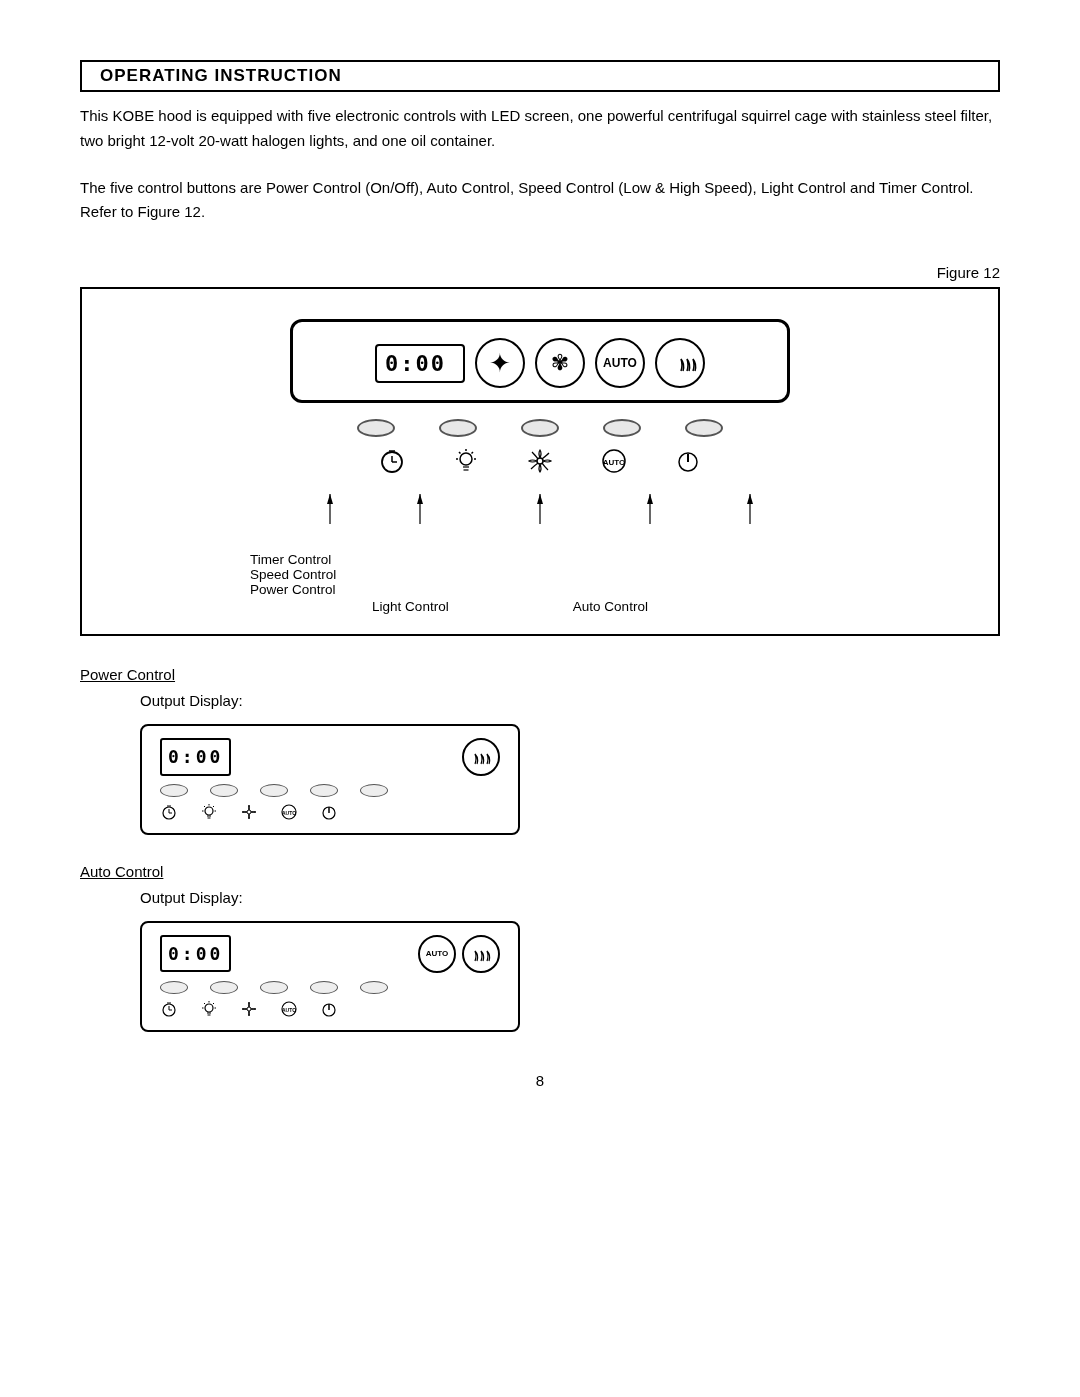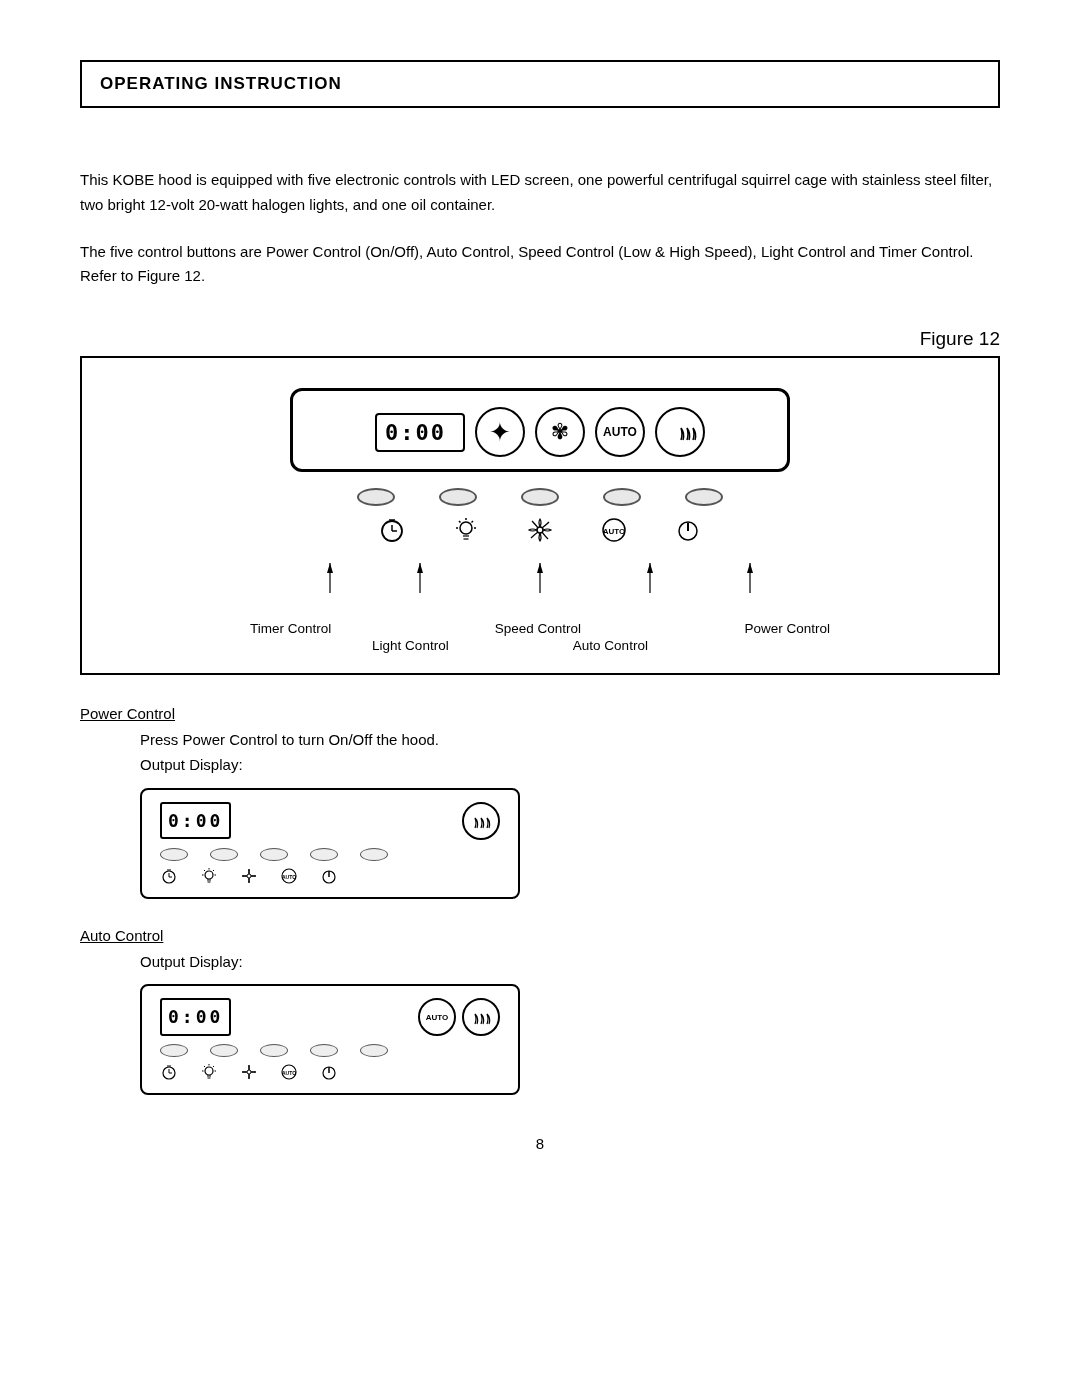--- a/index.html
+++ b/index.html
@@ -9,48 +9,47 @@
       min-height: 1397px;
       background: #fff;
       font-family: Arial, sans-serif;
       font-size: 15px;
       color: #000;
       padding: 60px 80px;
     }
 
     .page-title-box {
       border: 2px solid #000;
-      padding: 12px 18px;
-      margin-bottom: 44px;
+      padding: 4px 18px;
+      margin-bottom: 12px;
       display: inline-block;
       width: 100%;
     }
 
     .page-title {
       font-weight: bold;
       font-size: 17px;
       text-transform: uppercase;
       letter-spacing: 1px;
     }
 
     .intro-text {
       margin-bottom: 22px;
       line-height: 1.65;
-      margin-top: 16px;
     }
 
     .control-text {
       margin-bottom: 39px;
       line-height: 1.65;
     }
 
     .figure-label {
       text-align: right;
       margin-bottom: 6px;
-      font-size: 19px;
+      font-size: 15px;
     }
 
     .figure-box {
       border: 2px solid #000;
       padding: 30px 40px 20px 40px;
       margin-bottom: 30px;
     }
 
     
     .section-heading {
@@ -316,40 +315,39 @@
         <line x1="290" y1="0" x2="290" y2="30" stroke="#000" stroke-width="1.2"></line>
         <polygon points="290,0 287,10 293,10" fill="#000"></polygon>
 
         <line x1="400" y1="0" x2="400" y2="30" stroke="#000" stroke-width="1.2"></line>
         <polygon points="400,0 397,10 403,10" fill="#000"></polygon>
 
         <line x1="500" y1="0" x2="500" y2="30" stroke="#000" stroke-width="1.2"></line>
         <polygon points="500,0 497,10 503,10" fill="#000"></polygon>
       </svg>
       
-      <div style="display:flex;justify-content:space-between;width:580px;font-size:13.5px;">
+      <div style="display:flex;justify-content:space-between;width:580px;font-size:13.5px;flex-direction:column;">
         <span>Timer Control</span>
         <span>Speed Control</span>
         <span>Power Control</span>
       </div>
       
       <div style="display:flex;justify-content:space-around;width:400px;font-size:13.5px;margin-left:60px;margin-top:2px;">
         <span>Light Control</span>
         <span>Auto Control</span>
       </div>
     </div>
 
   </div>
 </div>
 
 
 <div class="section-block">
   <div class="section-heading">Power Control</div>
   <div class="section-content">
-    <p>Press Power Control to turn On/Off the hood.</p>
     <p>Output Display:</p>
 
     <div class="output-display">
       <div class="output-top">
         <div class="output-display-text">0:00</div>
 
         <div style="width:38px;height:38px;border:2px solid #000;border-radius:50%;display:flex;align-items:center;justify-content:center;">
           <svg width="22" height="22" viewBox="0 0 22 22">
               <path d="M5 18 Q7 13 5 8 Q9 12 7 18" stroke="#000" stroke-width="1.2" fill="none"></path>
               <path d="M11 18 Q13 13 11 8 Q15 12 13 18" stroke="#000" stroke-width="1.2" fill="none"></path>

